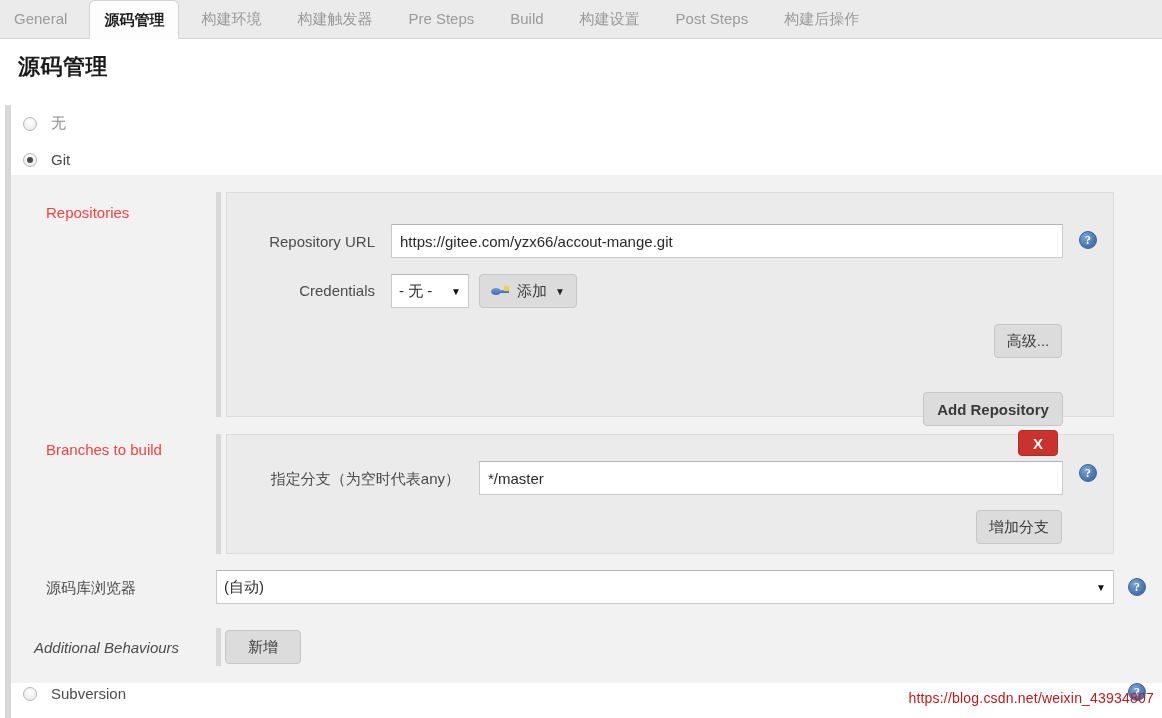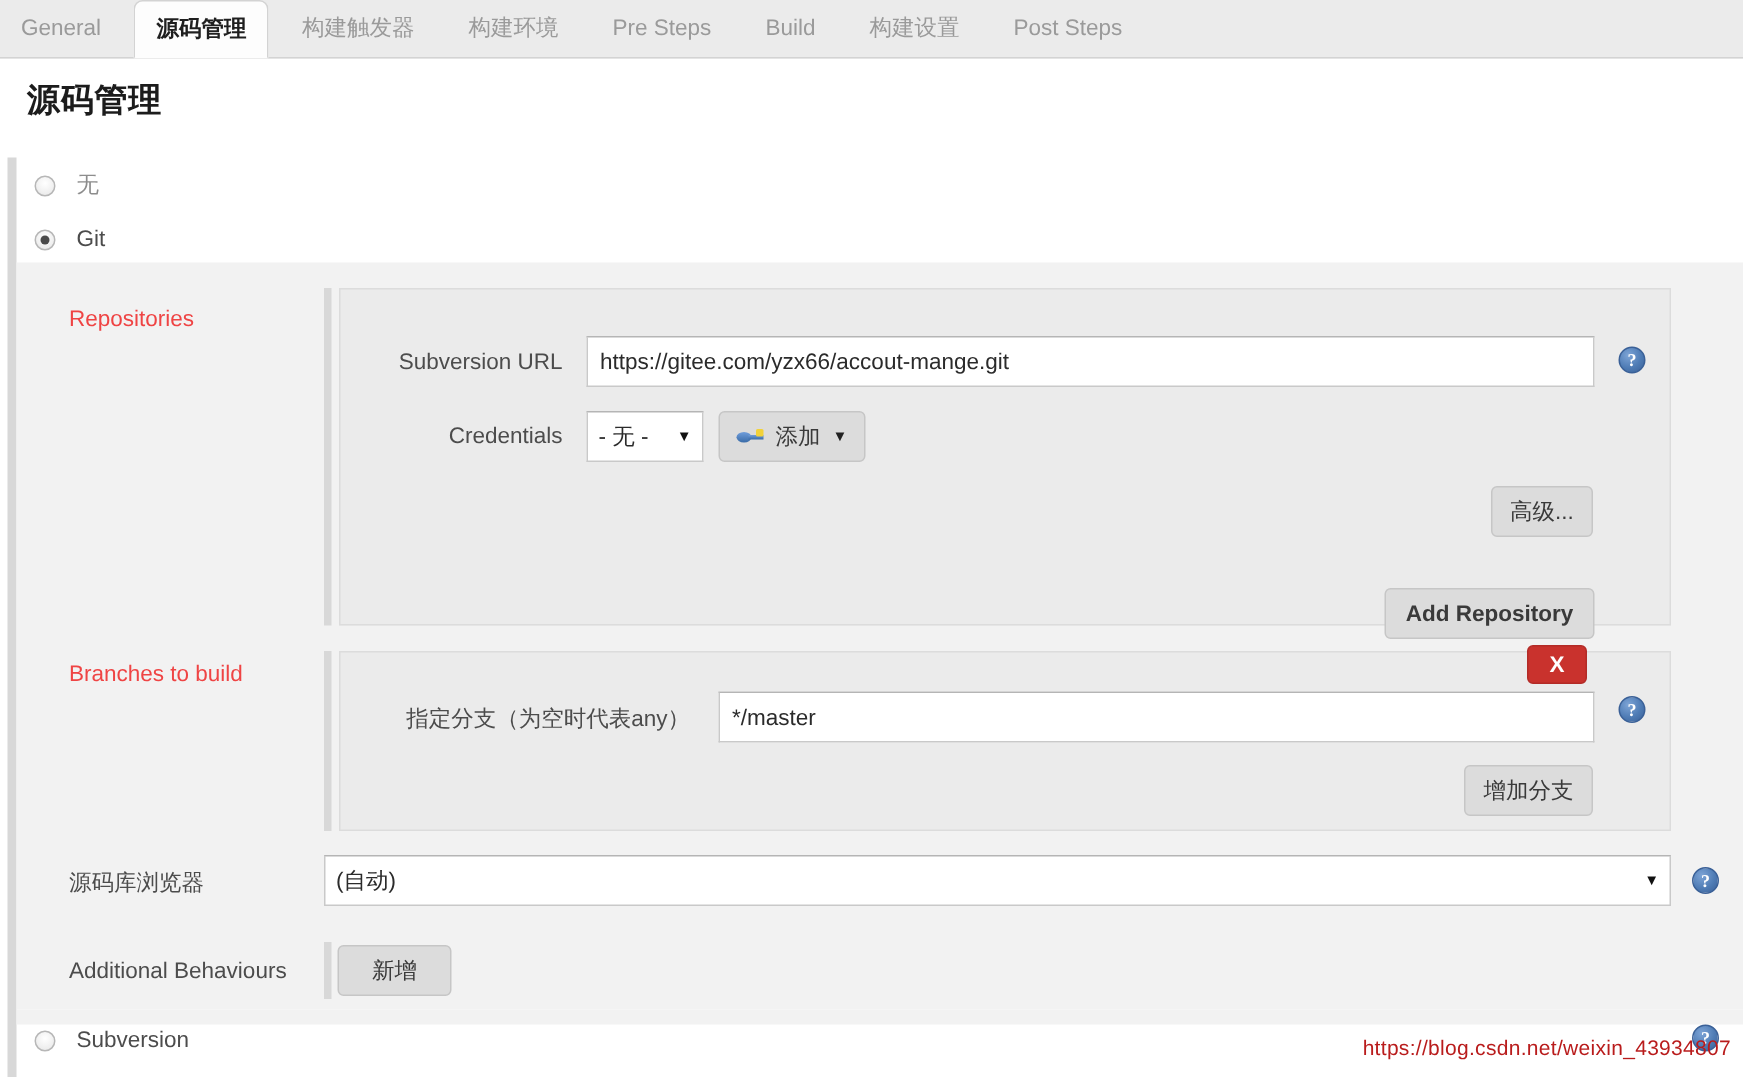--- a/index.html
+++ b/index.html
@@ -156,26 +156,27 @@
   }
 </style>
 </head>
 <body>
 
 <div id="root">
 
   <div class="tabbar">
     <div class="tab">General</div>
     <div class="tab active">源码管理</div>
+    <div class="tab">构建环境</div>
     <div class="tab">构建触发器</div>
-    <div class="tab">构建环境</div>
     <div class="tab">Pre Steps</div>
     <div class="tab">Build</div>
     <div class="tab">构建设置</div>
     <div class="tab">Post Steps</div>
+    <div class="tab">构建后操作</div>
   </div>
 
   <div class="page-title">源码管理</div>
 
   <div class="scm-block">
 
     <div class="left-rail"></div>
     <div class="git-panel"></div>
     <div class="git-panel-2"></div>
 
@@ -186,21 +187,21 @@
 
     <div class="radio-row" style="left:23px; top:51px;">
       <div class="radio checked"></div>
       <div class="radio-label">Git</div>
     </div>
 
     <div class="section-label" style="left:46px; top:104px;">Repositories</div>
     <div class="vbar" style="left:216px; top:92px; height:225px;"></div>
     <div class="inner-panel" style="left:226px; top:92px; width:888px; height:225px;"></div>
 
-    <div class="fld-label" style="left:175px; top:133px; width:200px;">Subversion URL</div>
+    <div class="fld-label" style="left:175px; top:133px; width:200px;">Repository URL</div>
     <input class="txt" style="left: 391px; top: 124px; width: 672px; height: 34px;" value="https://gitee.com/yzx66/accout-mange.git">
     <div class="help" style="left:1079px; top:131px;">
       <span>?</span>
     </div>
 
     <div class="fld-label" style="left:175px; top:182px; width:200px;">Credentials</div>
     <div class="sel" style="left:391px; top:174px; width:78px; height:34px;">
       <span>- 无 -</span>
       <span class="caret">▼</span>
     </div>
@@ -241,21 +242,21 @@
 
     <div class="fld-label" style="left:46px; top:479px; width:160px; text-align:left;">源码库浏览器</div>
     <div class="sel" style="left:216px; top:470px; width:898px; height:34px;">
       <span>(自动)</span>
       <span class="caret">▼</span>
     </div>
     <div class="help" style="left:1128px; top:478px;">
       <span>?</span>
     </div>
 
-    <div class="fld-label" style="left:46px; top:539px; width:200px; text-align:left;">Additional Behaviours</div>
+    <div class="fld-label" style="left:34px; top:539px; width:200px; text-align:left;font-style:italic;">Additional Behaviours</div>
     <div class="vbar" style="left:216px; top:528px; height:38px;"></div>
     <div class="btn" style="left:225px; top:530px; width:76px; height:34px;">
       <span>新增</span>
     </div>
 
     <div class="radio-row" style="left:23px; top:585px;">
       <div class="radio"></div>
       <div class="radio-label">Subversion</div>
     </div>
     <div class="help" style="left:1128px; top:583px;">

